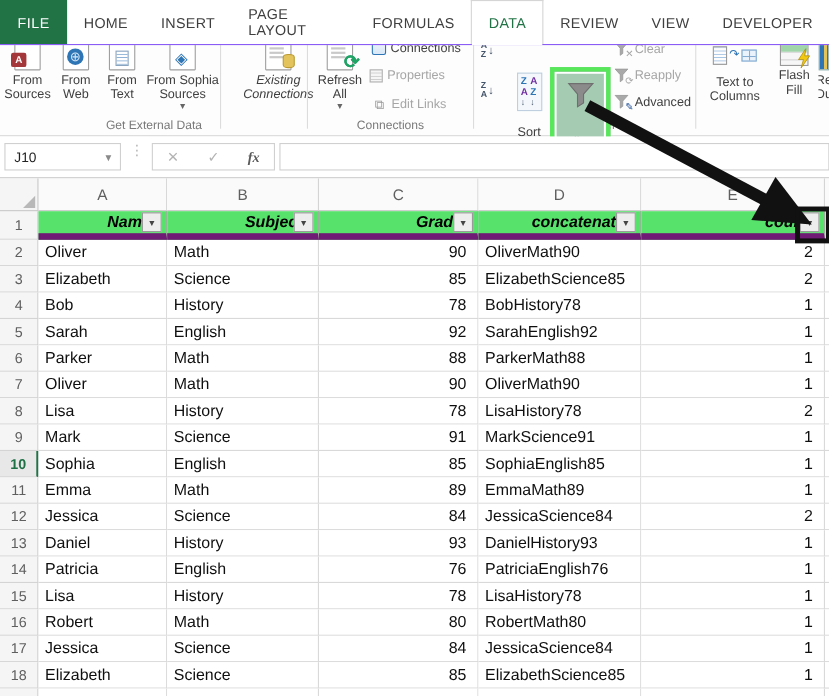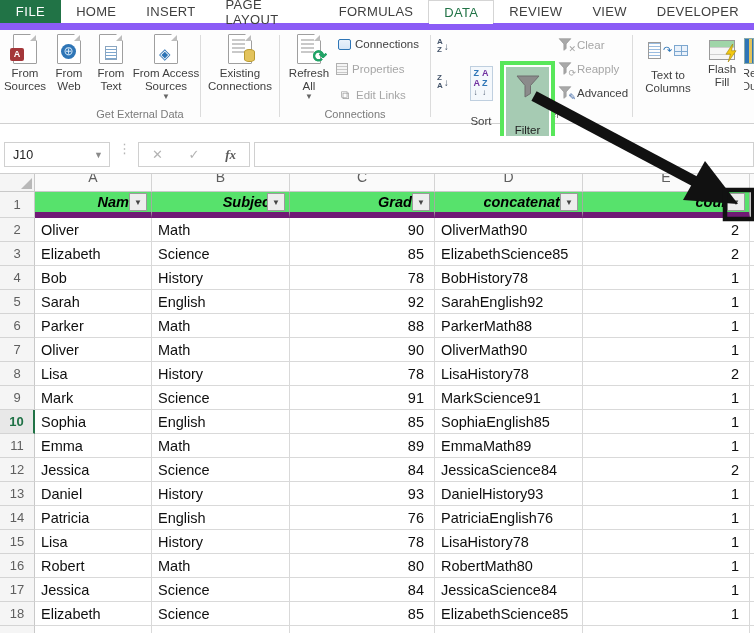--- a/index.html
+++ b/index.html
@@ -1,20 +1,20 @@
 <!DOCTYPE html>
 <html style="--header-green: #57E26C;"><head>
 <meta charset="utf-8">
 <style>
   * { box-sizing: border-box; margin: 0; padding: 0; }
   html,body { width:754px; height:633px; overflow:hidden; }
   body { font-family:"Liberation Sans", sans-serif; background:#fff; position:relative; }
 
   
-  .tabbar { position:absolute; top:0; left:0; width:754px; height:30px; background:#fff; display:flex; align-items:stretch; border-bottom:7px solid #8b5cf6; z-index:5;}
+  .tabbar { position:absolute; top:0; left:0; width:754px; height:41px; background:#fff; display:flex; align-items:stretch; border-bottom:1px solid #8b5cf6; z-index:5;}
   .file-tab { width:62px; background:#217346; color:#fff; display:flex; align-items:center; justify-content:center; font-size:13px; letter-spacing:.5px; }
   .tab { padding:0 15px; display:flex; align-items:center; font-size:13px; color:#3f3f3f; letter-spacing:.3px; cursor:default; }
   .tab.active { background:#fff; color:#217346; border:1px solid #d5d5d5; border-bottom:none; position:relative; }
   .tab.active::after { content:""; position:absolute; left:0; right:0; bottom:-1px; height:1px; background:#fff; }
 
   
   .ribbon { position:absolute; top:30px; left:0; width:754px; height:94px; background:#fdfdfd; border-bottom:1px solid #d0d0d0; z-index:1; }
   .rdivider { position:absolute; top:5px; height:82px; width:1px; background:#dcdcdc; }
   .group-label { position:absolute; bottom:3px; font-size:11px; color:#7a7a7a; text-align:center; white-space:nowrap; }
 
@@ -62,21 +62,21 @@
       linear-gradient(#7da7cf 1px, transparent 1px) 0 5px/100% 6px,
       linear-gradient(90deg,#7da7cf 1px, transparent 1px) 6px 0/7px 100%, #eaf2fb; }
   .ff-icon { position:relative; width:26px; height:20px; border:1px solid #9a9a9a; margin-top:6px;
       background: linear-gradient(#cfcfcf 1px, transparent 1px) 0 6px/100% 7px, #f6f6f6; }
   .ff-top { position:absolute; top:0; left:0; right:0; height:6px; background:#9fd5a8; }
   .rd-sliver { width:10px; height:26px; margin-top:4px; background:
       linear-gradient(90deg,#2E75B6 0 4px,#E3C35C 4px 7px,#2E75B6 7px 10px); border:1px solid #8aa;}
   .cutlabel { overflow:hidden; }
 
   
-  .fbar { position:absolute; top:136px; left:0; width:754px; height:38px; background:#fff; border-bottom:1px solid #cfcfcf; z-index:1;}
+  .fbar { position:absolute; top:124px; left:0; width:754px; height:38px; background:#fff; border-bottom:1px solid #cfcfcf; z-index:1;}
   .namebox { position:absolute; left:4px; top:6px; width:106px; height:25px; border:1px solid #d0d0d0; background:#fff; display:flex; align-items:center; font-size:12.5px; color:#222; padding-left:8px; }
   .namebox .nb-caret { position:absolute; right:6px; color:#8a8a8a; font-size:9px; }
   .fdots { position:absolute; left:118px; top:8px; color:#b5b5b5; font-size:13px; letter-spacing:0; line-height:10px; }
   .fxbox { position:absolute; left:138px; top:6px; width:112px; height:25px; border:1px solid #d0d0d0; background:#fff; display:flex; align-items:center; justify-content:space-around; }
   .fxbox .fx-x, .fxbox .fx-check { color:#b3b3b3; font-size:13px; }
   .fxbox .fx-fx { color:#5a5a5a; font-size:13px; font-style:italic; font-family:"Liberation Serif", serif; font-weight:bold;}
   .formulafield { position:absolute; left:254px; top:6px; width:500px; height:25px; border:1px solid #d0d0d0; background:#fff; font-size:12.5px; padding-left:6px; color:#222; display:flex; align-items:center;}
 
   
   .grid { position:absolute; top:162px; left:0; width:754px; bottom:0; background:#fff; }
@@ -140,24 +140,24 @@
       <div class="bigbtn" style="left: 92px; width: 38px;">
         <div class="fileicon">
           <div class="emblem em-text"></div>
         </div>
         <span class="lbl">From Text</span>
       </div>
       <div class="bigbtn" style="left: 130px; width: 72px;">
         <div class="fileicon">
           <div class="emblem em-target">◈</div>
         </div>
-        <span class="lbl">From Access Sources</span>
+        <span class="lbl">From Sophia Sources</span>
         <span class="caret">▼</span>
       </div>
-      <div class="bigbtn" style="left: 206px; width: 68px;">
+      <div class="bigbtn" style="left: 219px; width: 68px; font-style: italic;">
         <div class="fileicon">
           <div class="emblem em-lines"></div>
           <div class="emblem em-cyl"></div>
         </div>
         <span class="lbl">Existing Connections</span>
       </div>
     </div>
   <div class="rdivider" style="left:200px;"></div>
   <div class="group-label" style="left:0; width:280px;">Get External Data</div>
   <div class="rdivider" style="left:279px;"></div>

